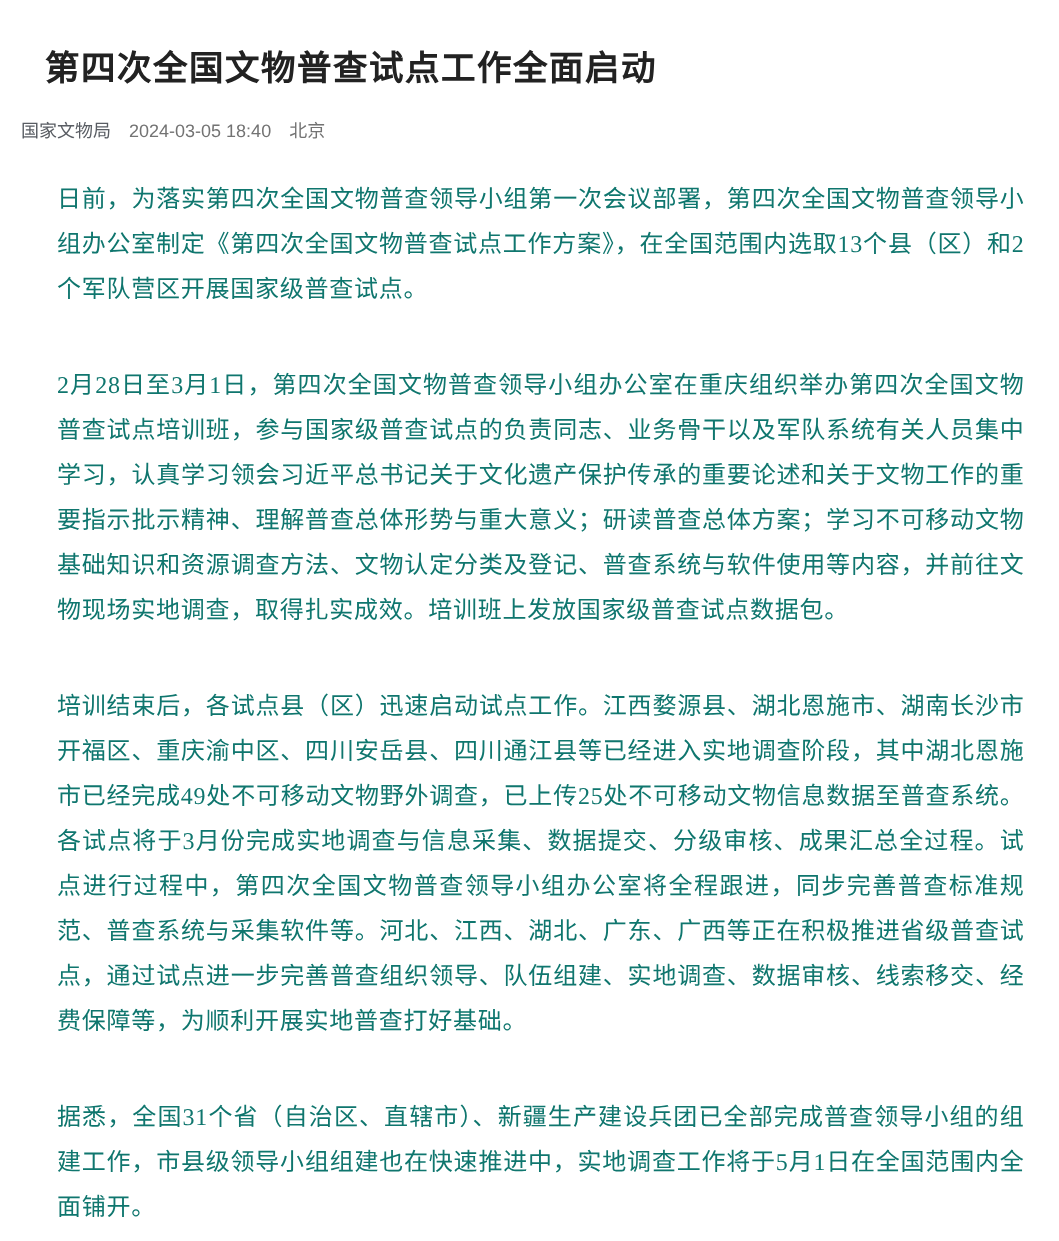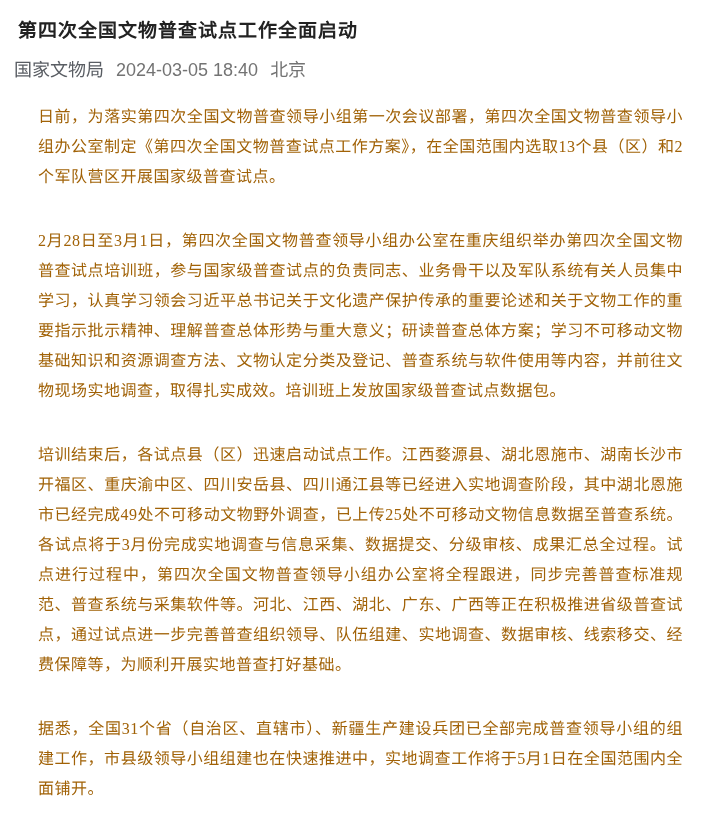--- a/index.html
+++ b/index.html
@@ -14,50 +14,50 @@
     font-family: "Liberation Sans", sans-serif;
   }
   .page {
     width: 706px;
     box-sizing: border-box;
   }
   .article-header {
     padding: 15px 14px 0 14px;
   }
   .article-title {
-    margin: 4px;
+    margin: 16px;
     font-family: Liberation Serif, serif;
     font-weight: 700;
-    font-size: 19px;
+    font-size: 23px;
     line-height: 1.3;
     letter-spacing: 1px;
     color: #222222;
   }
   .article-meta {
     margin-top: 17px;
     display: flex;
     align-items: baseline;
     gap: 12px;
-    font-size: 18px;
+    font-size: 12px;
     line-height: 18px;
   }
   .meta-source {
     color: #595d63;
   }
   .meta-datetime,
   .meta-location {
     color: #737373;
   }
   .article-body {
     padding: 23px 23px 0 38px;
     font-family: "Liberation Serif", "DejaVu Serif", serif;
     font-size: 16px;
     line-height: 30px;
     letter-spacing: 0.5px;
-    color: #a16207;
+    color: #0f766e;
     text-align: justify;
   }
   .article-body p {
     margin: 0 0 34px 0;
   }
   .article-body p:last-child {
     margin-bottom: 16px;
   }
 </style>
 </head>

